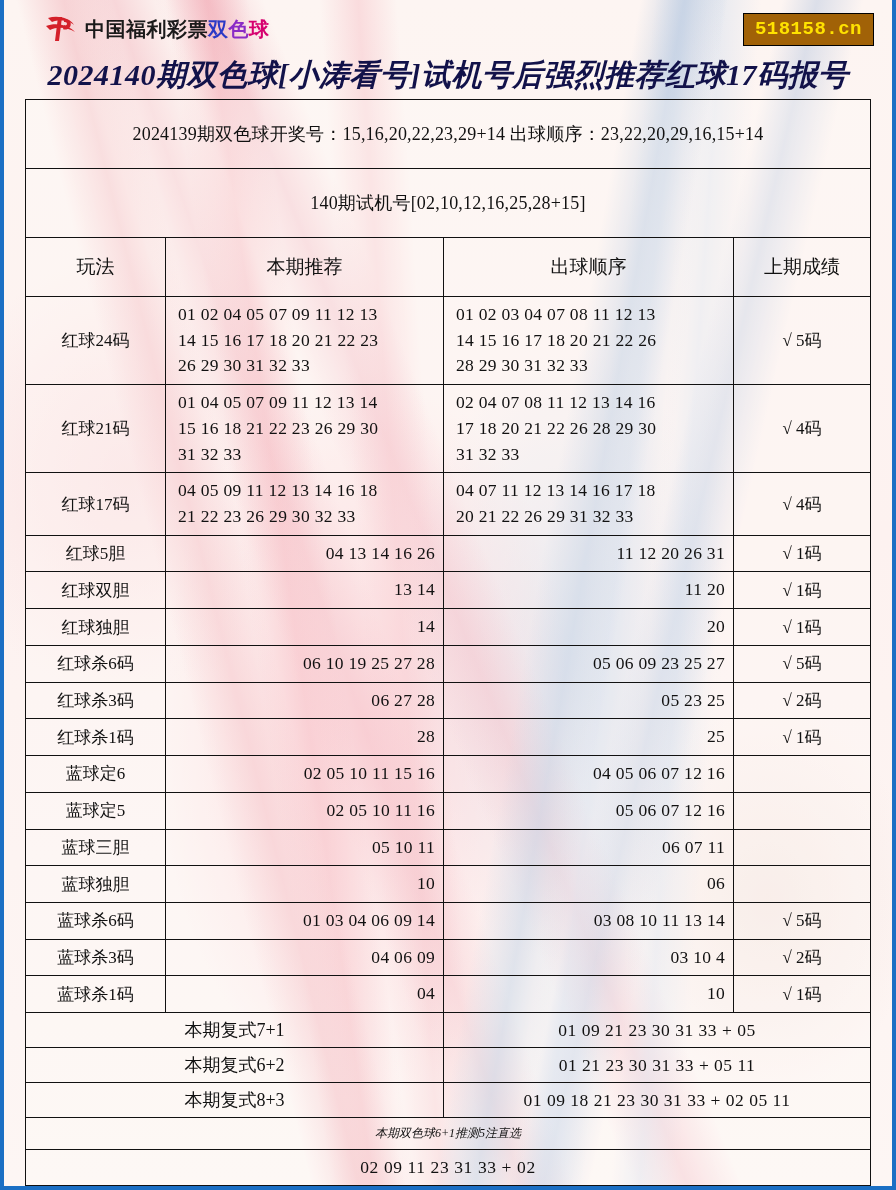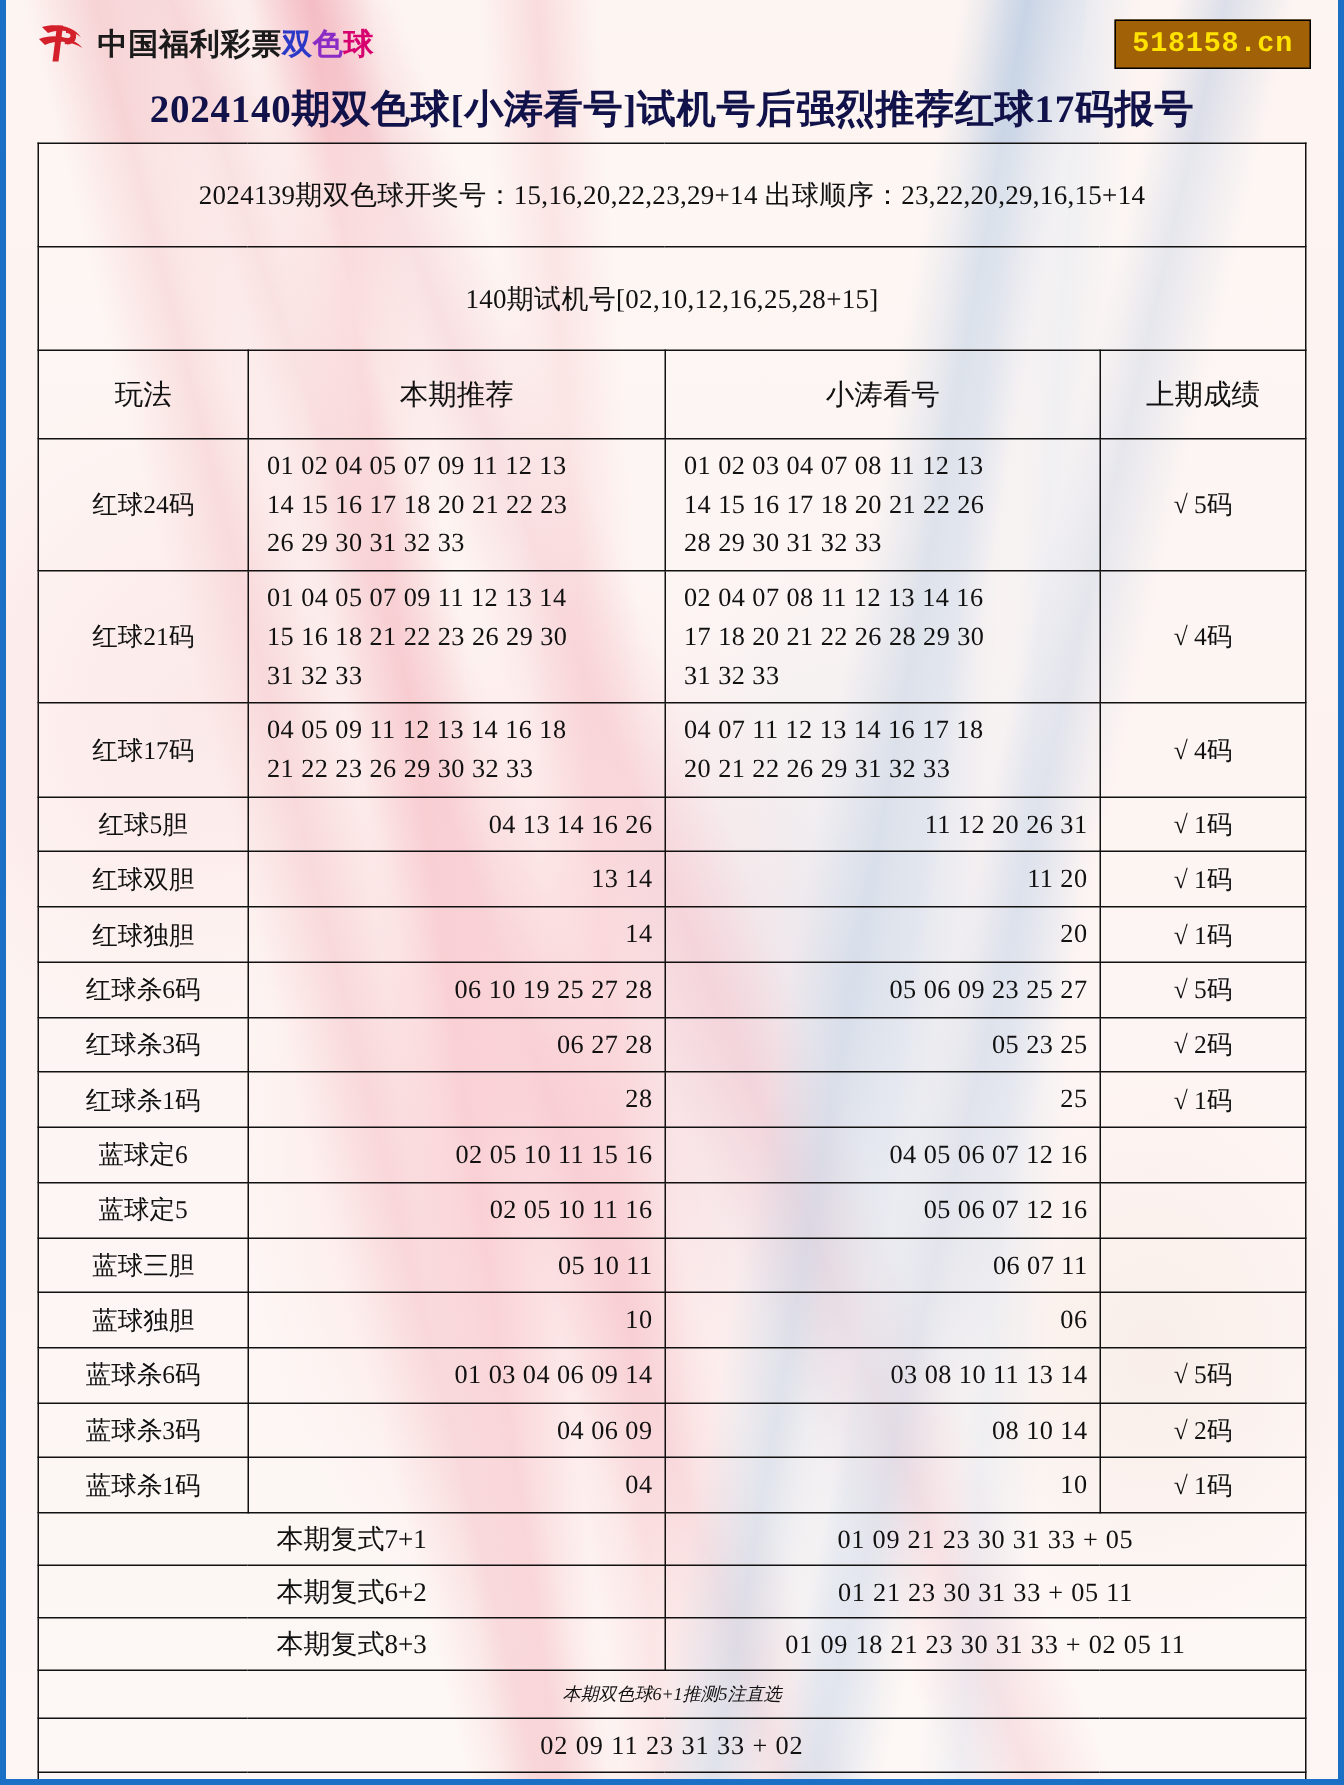--- a/index.html
+++ b/index.html
@@ -34,39 +34,39 @@
       linear-gradient(68deg, rgba(255,255,255,0) 46%, rgba(233,140,160,.30) 50%, rgba(255,255,255,0) 54%),
       radial-gradient(ellipse 300px 520px at 41% 62%, rgba(247,165,180,.50), rgba(247,165,180,0) 70%),
       radial-gradient(ellipse 230px 430px at 63% 55%, rgba(186,205,230,.42), rgba(186,205,230,0) 72%),
       radial-gradient(ellipse 260px 300px at 14% 40%, rgba(246,198,205,.38), rgba(246,198,205,0) 74%),
       radial-gradient(ellipse 200px 260px at 86% 76%, rgba(232,210,200,.35), rgba(232,210,200,0) 75%),
       linear-gradient(#fdf5f2,#fdf2f0 45%,#fdf6f4);
   }
   #content{position:relative;z-index:2;}
 
   
-  .masthead{height:56px;position:relative;}
+  .masthead{height:56px;position:relative;margin-left:20px;}
   .logo{position:absolute;left:20px;top:14px;display:flex;align-items:center;gap:7px;}
   .logo-mark{width:34px;height:30px;position:relative;flex:0 0 auto;}
   .logo-text{font-family:"Liberation Sans","DejaVu Sans",sans-serif;font-size:20px;font-weight:bold;letter-spacing:.5px;}
   .lt-black{color:#1a1a1a;}
   .lt-a{color:#2b39c6;} .lt-b{color:#8a2bc6;} .lt-c{color:#d6006f;}
   .badge{
     position:absolute;right:18px;top:13px;background:#a16207;
     padding:4px 11px 5px;border:1px solid #000;
   }
   .badge span{
     font-family:"Liberation Mono","DejaVu Sans Mono",monospace;
     font-size:19px;font-weight:bold;color:#ffe200;letter-spacing:.5px;
   }
 
   
   .title{
-    text-align:center;font-size:26px;font-weight:bold;color:#12124a;
-    letter-spacing:.5px;line-height:1;padding:4px 0 9px;white-space:nowrap;
+    text-align:center;font-size:30px;font-weight:bold;color:#12124a;
+    letter-spacing:.5px;line-height:1;padding:4px 0 9px;white-space:nowrap;font-style:italic;
   }
 
   
   table{
     border-collapse:collapse;width:845px;margin:0 auto;
     table-layout:fixed;background:transparent;
   }
   col.c1{width:140px;} col.c2{width:278px;} col.c3{width:290px;} col.c4{width:137px;}
   td{
     border:1px solid #111;
@@ -127,21 +127,21 @@
       <tbody>
         <tr class="info-row">
           <td colspan="4">2024139期双色球开奖号：15,16,20,22,23,29+14 出球顺序：23,22,20,29,16,15+14</td>
         </tr>
         <tr class="info-row">
           <td colspan="4">140期试机号[02,10,12,16,25,28+15]</td>
         </tr>
         <tr class="hdr">
           <td>玩法</td>
           <td>本期推荐</td>
-          <td>小涛看号</td>
+          <td>出球顺序</td>
           <td>上期成绩</td>
         </tr>
         </tbody>
         <tbody id="rows-body">
           <tr>
             <td class="play-label">红球24码</td>
             <td class="nums multi">
               <div>01  02  04  05  07  09  11  12  13</div>
               <div>14  15  16  17  18  20  21  22  23</div>
               <div>26  29  30  31  32  33</div>
@@ -241,21 +241,21 @@
           </tr>
           <tr>
             <td class="play-label">蓝球杀6码</td>
             <td class="nums">01  03  04  06  09  14</td>
             <td class="nums">03  08  10  11  13  14</td>
             <td class="score">√ 5码</td>
           </tr>
           <tr>
             <td class="play-label">蓝球杀3码</td>
             <td class="nums">04  06  09</td>
-            <td class="nums">08  10  14</td>
+            <td class="nums">03  10  4</td>
             <td class="score">√ 2码</td>
           </tr>
           <tr>
             <td class="play-label">蓝球杀1码</td>
             <td class="nums">04</td>
             <td class="nums">10</td>
             <td class="score">√ 1码</td>
           </tr>
         </tbody>
         <tbody id="fushi-body">

